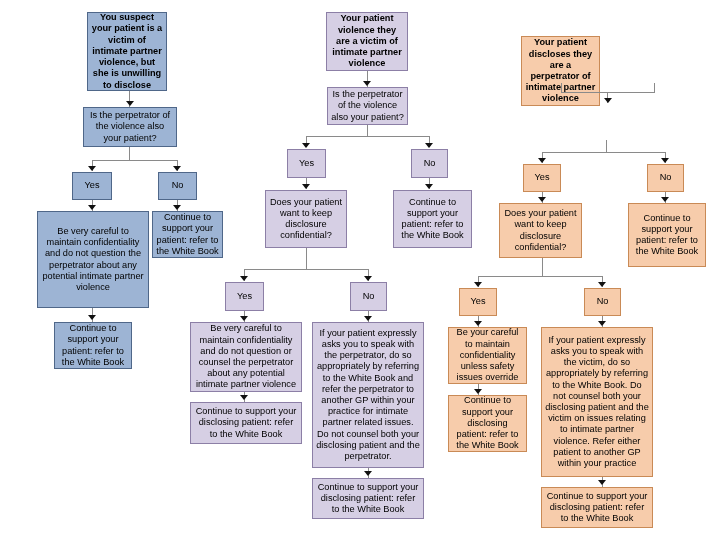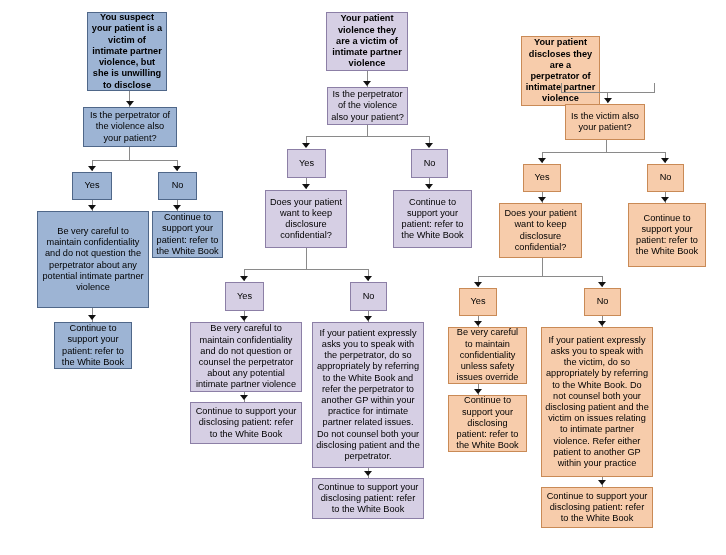--- a/index.html
+++ b/index.html
@@ -164,23 +164,20 @@
 
   <div class="node orange bold" style="left:521px; top:13px; width:79px; height:70px;margin-top:23px;">
     <span>Your patient discloses they are a perpetrator of intimate partner violence</span>
   </div>
   <div class="conn v" style="left:561px; top:83px; height:9px;"></div>
   <div class="conn v" style="left:654px; top:83px; height:9px;"></div>
   <div class="conn h" style="left:561px; top:92px; width:94px;"></div>
   <div class="conn v" style="left:607px; top:92px; height:11px;"></div>
   <div class="arrow" style="left:604px; top:98px;"></div>
 
-  <div class="node orange" style="left:565px; top:104px; width:80px; height:36px;">
-    <span>Is the victim also your patient?</span>
-  </div>
   <div class="conn v" style="left:606px; top:140px; height:12px;"></div>
   <div class="conn h" style="left:542px; top:152px; width:123px;"></div>
   <div class="conn v" style="left:542px; top:152px; height:11px;"></div>
   <div class="conn v" style="left:665px; top:152px; height:11px;"></div>
   <div class="arrow" style="left:538px; top:158px;"></div>
   <div class="arrow" style="left:661px; top:158px;"></div>
 
   <div class="node orange" style="left:523px; top:164px; width:38px; height:28px;">
     <span>Yes</span>
   </div>
@@ -211,21 +208,21 @@
   </div>
   <div class="node orange" style="left:584px; top:288px; width:37px; height:28px;">
     <span>No</span>
   </div>
   <div class="conn v" style="left:478px; top:316px; height:11px;"></div>
   <div class="conn v" style="left:602px; top:316px; height:11px;"></div>
   <div class="arrow" style="left:474px; top:321px;"></div>
   <div class="arrow" style="left:598px; top:321px;"></div>
 
   <div class="node orange" style="left:448px; top:327px; width:79px; height:57px;">
-    <span>Be very careful to maintain confidentiality unless safety issues override</span>
+    <span>Be your careful to maintain confidentiality unless safety issues override</span>
   </div>
   <div class="conn v" style="left:478px; top:384px; height:11px;"></div>
   <div class="arrow" style="left:474px; top:389px;"></div>
   <div class="node orange" style="left:448px; top:395px; width:79px; height:57px;">
     <span>Continue to support your disclosing patient: refer to the White Book</span>
   </div>
 
   <div class="node orange" style="left:541px; top:327px; width:112px; height:150px;">
     <span>If your patient expressly asks you to speak with the victim, do so appropriately by referring to the White Book. Do not counsel both your disclosing patient and the victim on issues relating to intimate partner violence. Refer either patient to another GP within your practice</span>
   </div>

